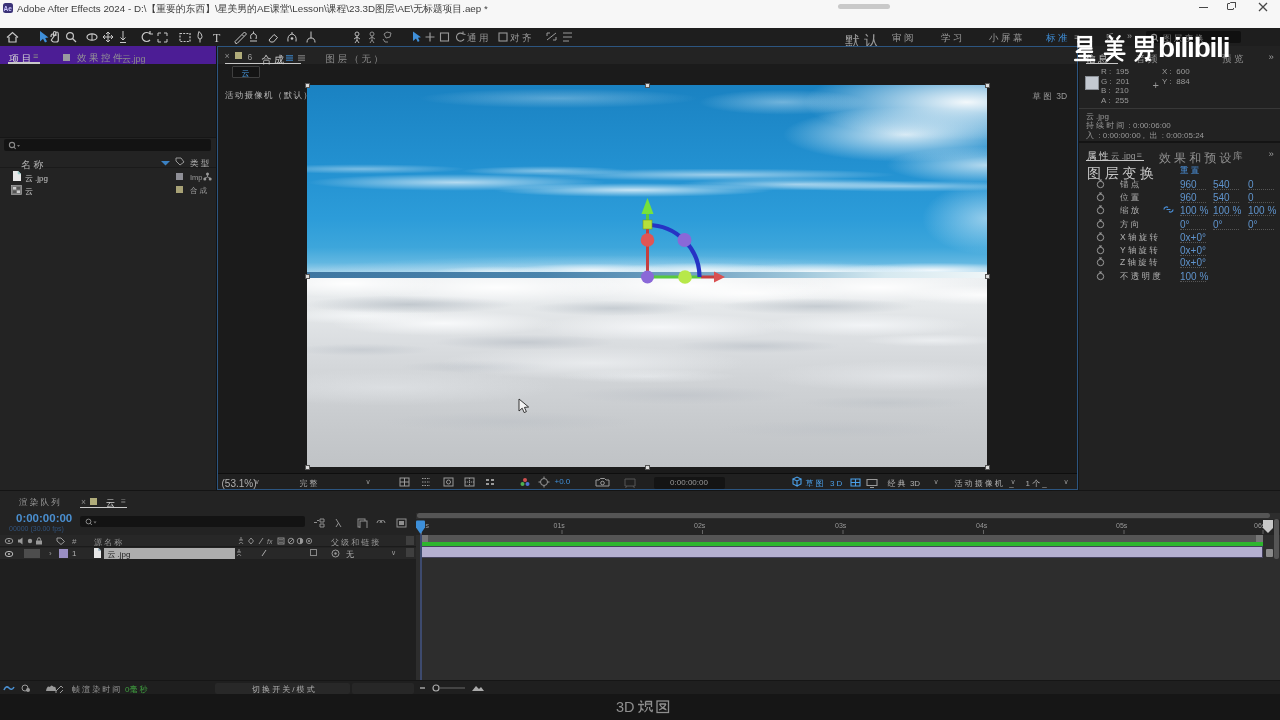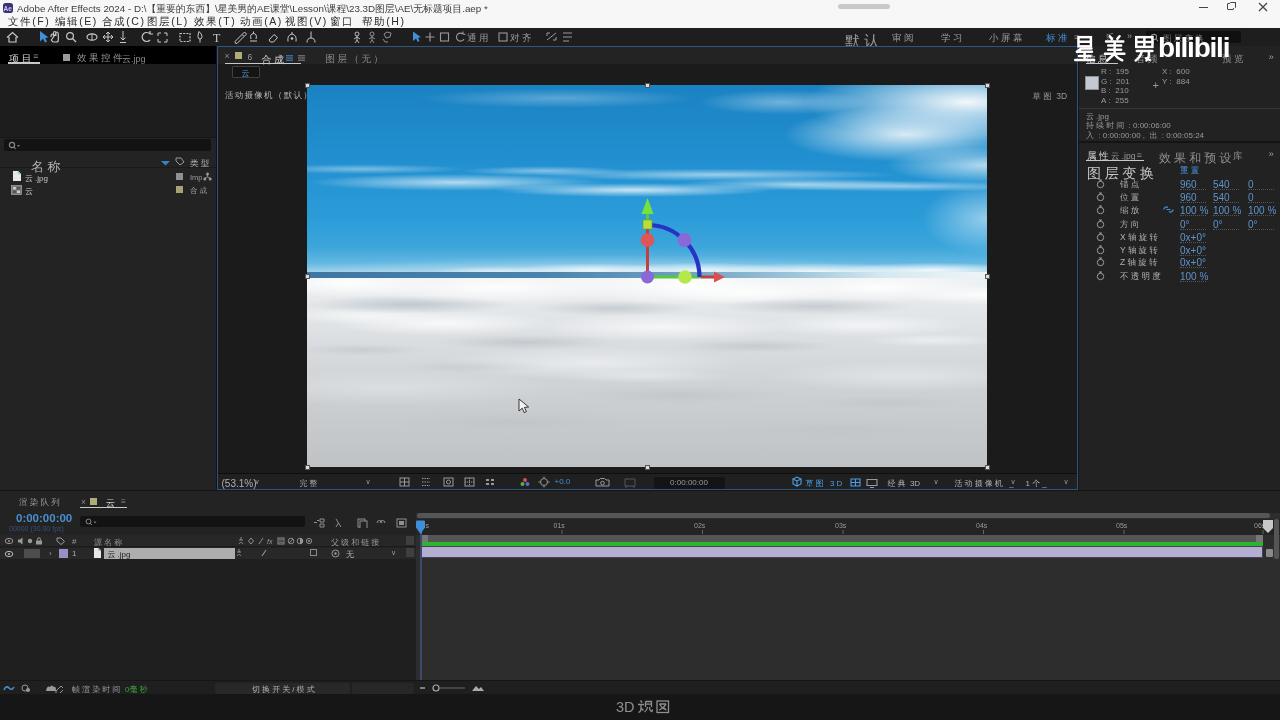--- a/index.html
+++ b/index.html
@@ -73,31 +73,20 @@
   <div class="abs" style="left:2.5px;top:2.5px;width:10.5px;height:10.5px;border-radius:2.5px;background:#3a3277;color:#cfc9ff;font-size:6.5px;font-weight:bold;text-align:center;line-height:11px">Ae</div>
   <div class="abs" style="left:17px;top:2.5px;font-size:9.8px;color:#3c3c3c;white-space:nowrap">Adobe After Effects 2024 - D:\【重要的东西】\星美男的AE课堂\Lesson\课程\23.3D图层\AE\无标题项目.aep *</div>
   <div class="abs" style="left:838px;top:4px;width:52px;height:5px;border-radius:3px;background:#c9c9c9"></div>
   <div class="abs" style="left:1199px;top:6.5px;width:9px;height:1.5px;background:#474747"></div>
   <div class="abs" style="left:1227px;top:3px;width:7px;height:7px;border:1.2px solid #474747;border-radius:1px"></div>
   <div class="abs" style="left:1230px;top:1.5px;width:6px;height:6px;border-top:1.2px solid #474747;border-right:1.2px solid #474747;border-radius:1px;background:#f7f7f7"></div>
   <svg class="abs" style="left:1258px;top:2px" width="10" height="10">
         <path d="M1 1 L9 9 M9 1 L1 9" stroke="#474747" stroke-width="1.3"></path>
       </svg>
 
-  <div class="abs" style="left:0;top:15px;width:1280px;height:13px;font-size:10.5px;color:#2c2c2c;white-space:nowrap">
-    <span class="abs cjk2" style="left:8px">文件(F)</span>
-    <span class="abs cjk2" style="left:55px">编辑(E)</span>
-    <span class="abs cjk2" style="left:102px">合成(C)</span>
-    <span class="abs cjk2" style="left:147px">图层(L)</span>
-    <span class="abs cjk2" style="left:194px">效果(T)</span>
-    <span class="abs cjk2" style="left:240px">动画(A)</span>
-    <span class="abs cjk2" style="left:285px">视图(V)</span>
-    <span class="abs cjk2" style="left:330px">窗口</span>
-    <span class="abs cjk2" style="left:362px">帮助(H)</span>
-  </div>
 </div>
 
 <div class="abs" id="toolbar" style="left:0;top:28px;width:1280px;height:18px;background:#1e1e1e">
   <svg class="abs" style="left:0;top:0" width="600" height="18" id="toolsvg">
     <g stroke="#c8c8c8" fill="none" stroke-width="1.2">
       <path d="M7 9.5 L12.5 4.5 L18 9.5 M9 9 V14 H16 V9"></path>
       <path d="M40 3 L40 13.5 L43 10.8 L45 14.5 L47 13.5 L45.2 10 L48.5 9.5 Z" fill="#3f8fd9" stroke="none"></path>
       <path d="M51 9 q0 -3 1.5 -3 q1 0 1 2 m0 0 v-3 q0 -1.5 1.2 -1.5 q1.2 0 1.2 1.5 v3 m0 -2.5 q0 -1.5 1.2 -1.5 q1.2 0 1.2 2 v6 q0 2 -2 2 h-2.5 q-1.5 0 -2.5 -2 z"></path>
       <circle cx="70" cy="8" r="3.4"></circle>
           <path d="M72.5 10.5 L76 14"></path>
@@ -141,38 +130,38 @@
   <div class="abs" style="left:1146px;top:3px;width:95px;height:12px;background:#101010;border-radius:2px">
     <svg class="abs" style="left:4px;top:2px" width="9" height="9">
           <circle cx="4" cy="4" r="2.6" fill="none" stroke="#8a8a8a" stroke-width="1.1"></circle>
           <path d="M6 6 L8 8.4" stroke="#8a8a8a" stroke-width="1.1"></path>
         </svg>
     <span class="abs cjk" style="left:17px;top:1.5px;font-size:8.5px;color:#777">图层变换</span>
   </div>
 </div>
 
 <div class="abs" id="proj" style="left:0;top:46px;width:215.5px;height:444px;background:#232323">
-  <div class="abs" style="left:0;top:0;width:216px;height:17.5px;background:#000000">
+  <div class="abs" style="left:0;top:0;width:216px;height:17.5px;background:#4c1d95">
     <span class="abs cjk" style="left:9px;top:6px;font-size:10px;color:#d6d6d6">项目</span>
     <span class="abs" style="left:33px;top:5px;font-size:9px;color:#888">≡</span>
     <div class="abs" style="left:8px;top:16px;width:32px;height:1.5px;background:#c8c8c8"></div>
     <div class="abs" style="left:63px;top:8px;width:7px;height:7px;background:#9a9aa0"></div>
     <span class="abs cjk" style="left:77px;top:6px;font-size:9.5px;color:#969696">效果控件</span>
     <span class="abs" style="left:122px;top:7px;font-size:9px;color:#8a8a8a">云.jpg</span>
   </div>
   <div class="abs" style="left:0;top:17.5px;width:215.5px;height:74px;background:#1d1d1d;border-bottom:1px solid #161616"></div>
   <div class="abs" style="left:4px;top:93px;width:207px;height:12px;background:#131313;border-radius:2px">
     <svg class="abs" style="left:4px;top:2px" width="12" height="9">
           <circle cx="4" cy="4" r="2.6" fill="none" stroke="#8a8a8a" stroke-width="1.1"></circle>
           <path d="M6 6 L7.6 8" stroke="#8a8a8a" stroke-width="1.1"></path>
           <path d="M9 4 l3 0 l-1.5 2 z" fill="#777"></path>
         </svg>
   </div>
   <div class="abs" style="left:0;top:109px;width:215.5px;height:13px;border-bottom:1px solid #1a1a1a">
-    <span class="abs cjk" style="left:31px;top:3px;font-size:13px;color:#b2b2b2">名称</span>
+    <span class="abs cjk" style="left:21px;top:3px;font-size:10px;color:#b2b2b2">名称</span>
     <svg class="abs" style="left:161px;top:5.5px" width="10" height="6">
           <path d="M0 0 L9 0 L4.5 4.5 Z" fill="#3b82c4"></path>
         </svg>
     <svg class="abs" style="left:175px;top:2px" width="10" height="9">
           <path d="M1 1 L6 1 L9 5 L5 8 L1 4 Z" fill="none" stroke="#999" stroke-width="1"></path>
         </svg>
     <span class="abs cjk" style="left:190px;top:3px;font-size:8.5px;color:#b2b2b2">类型</span>
   </div>
   <div class="abs" style="left:0;top:124px;width:215.5px;height:12.5px">
     <svg class="abs" style="left:12px;top:1px" width="10" height="11">

